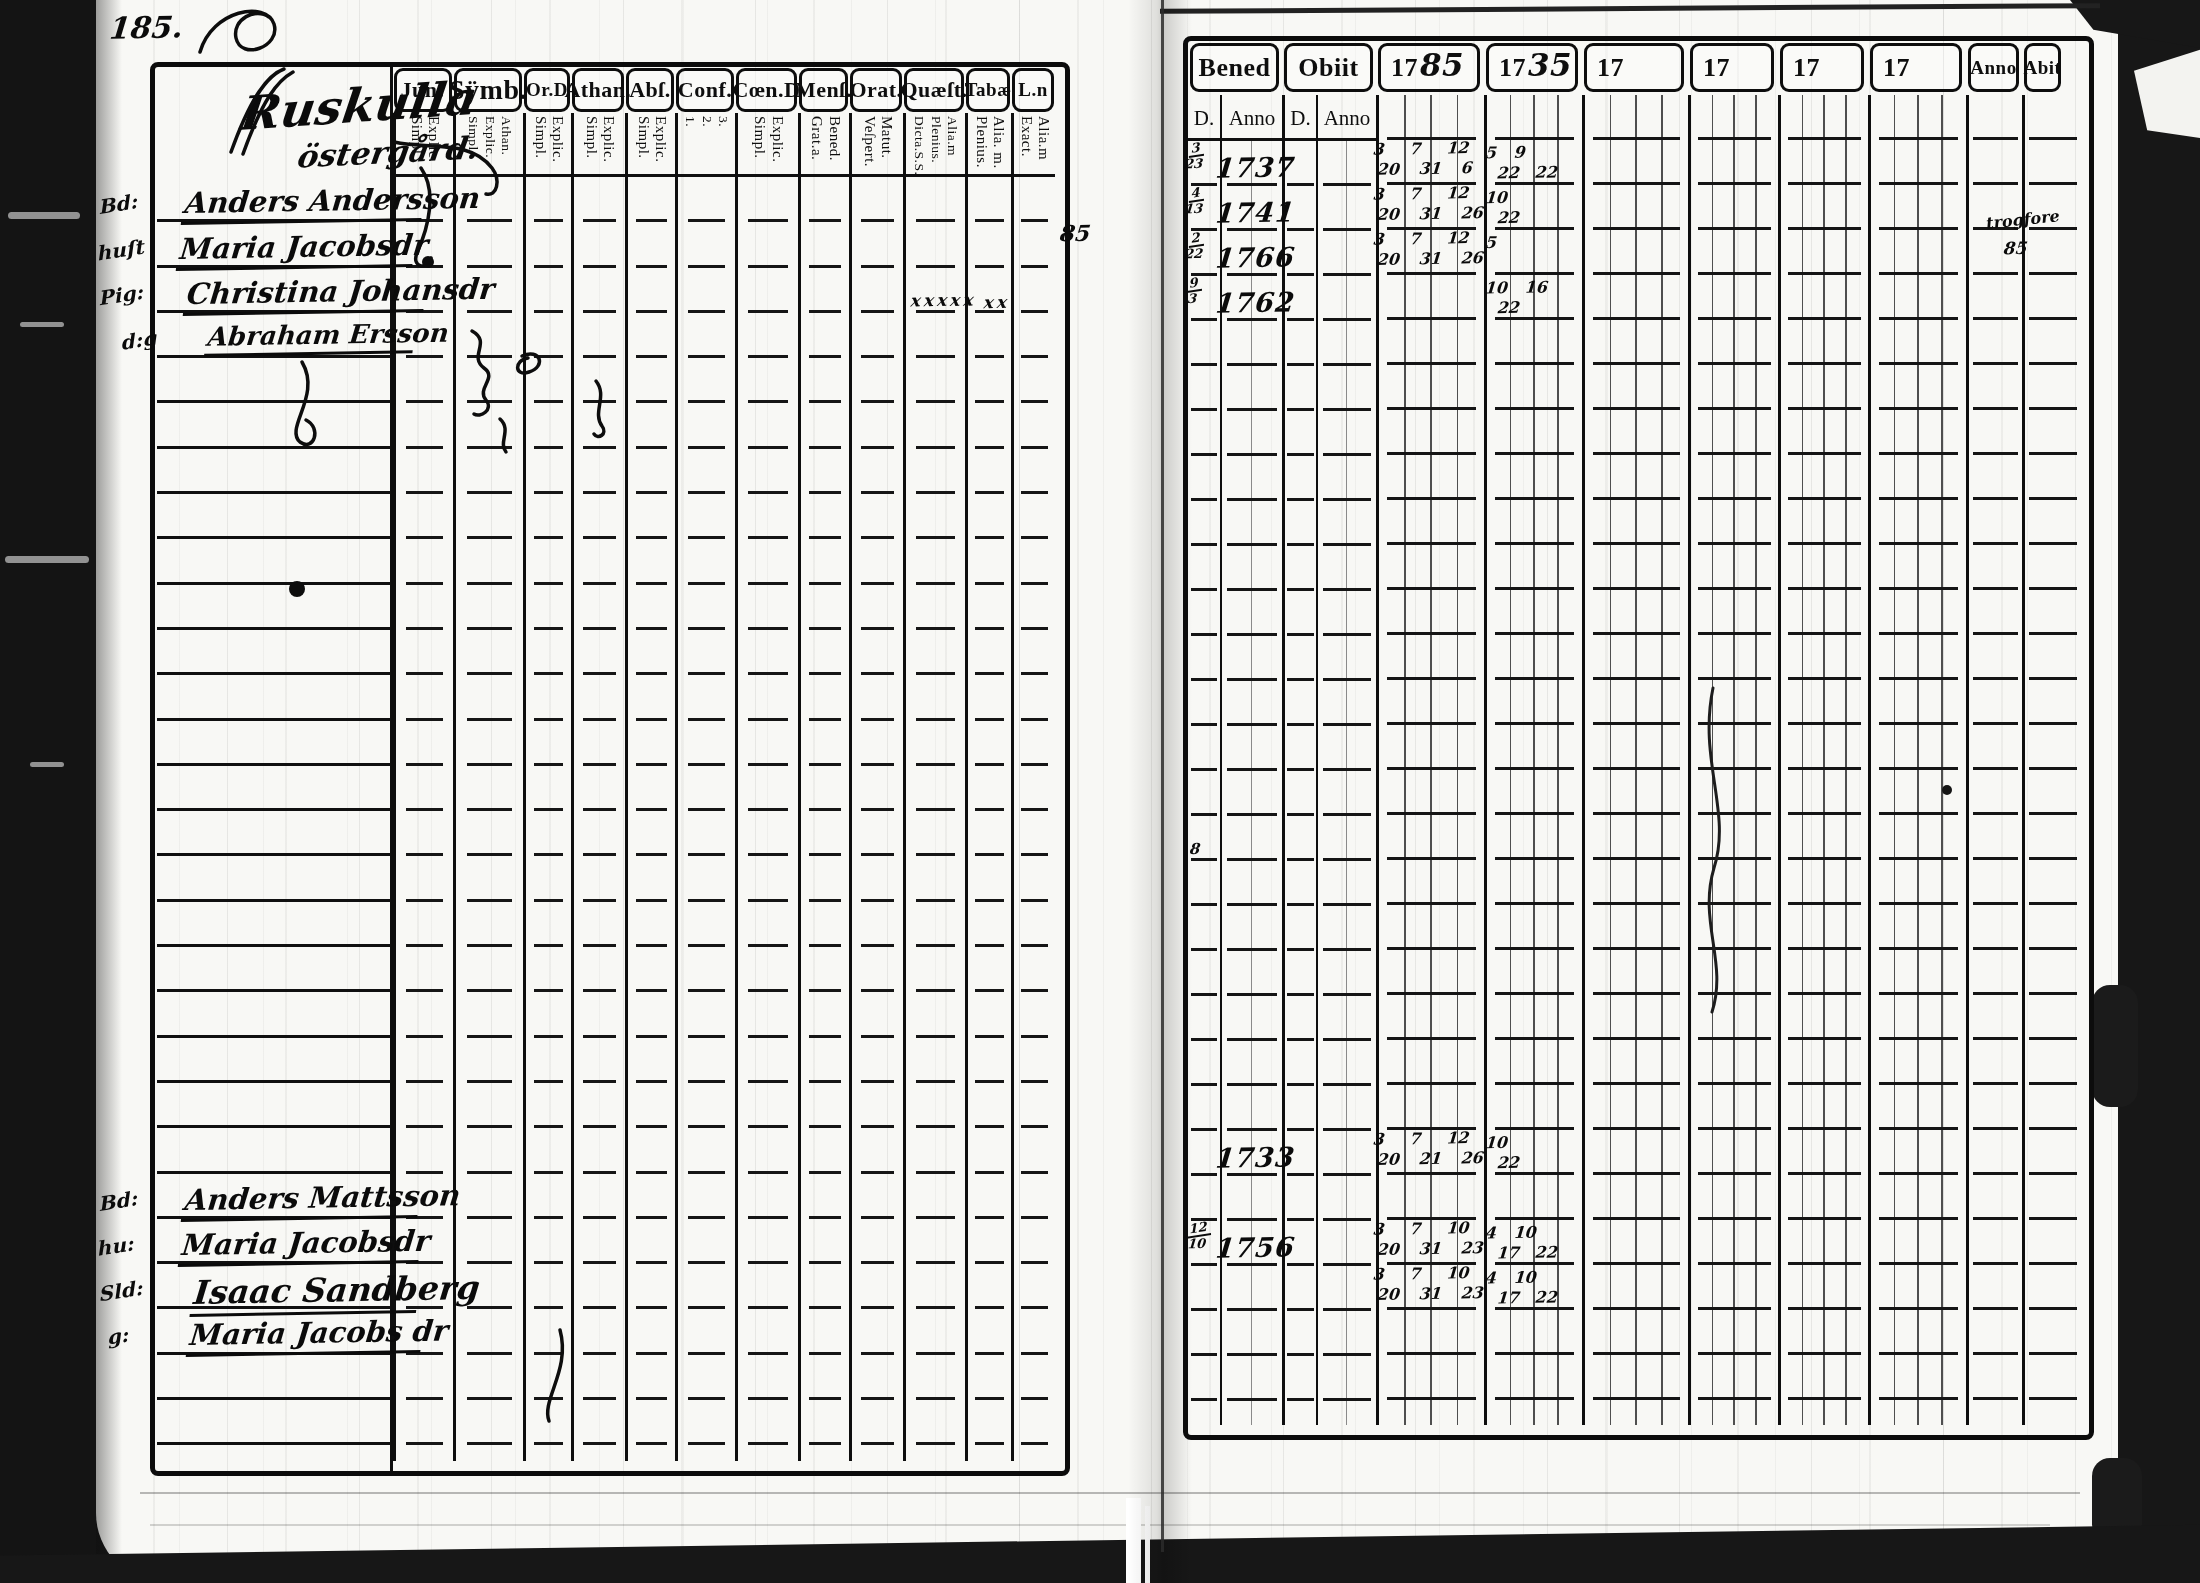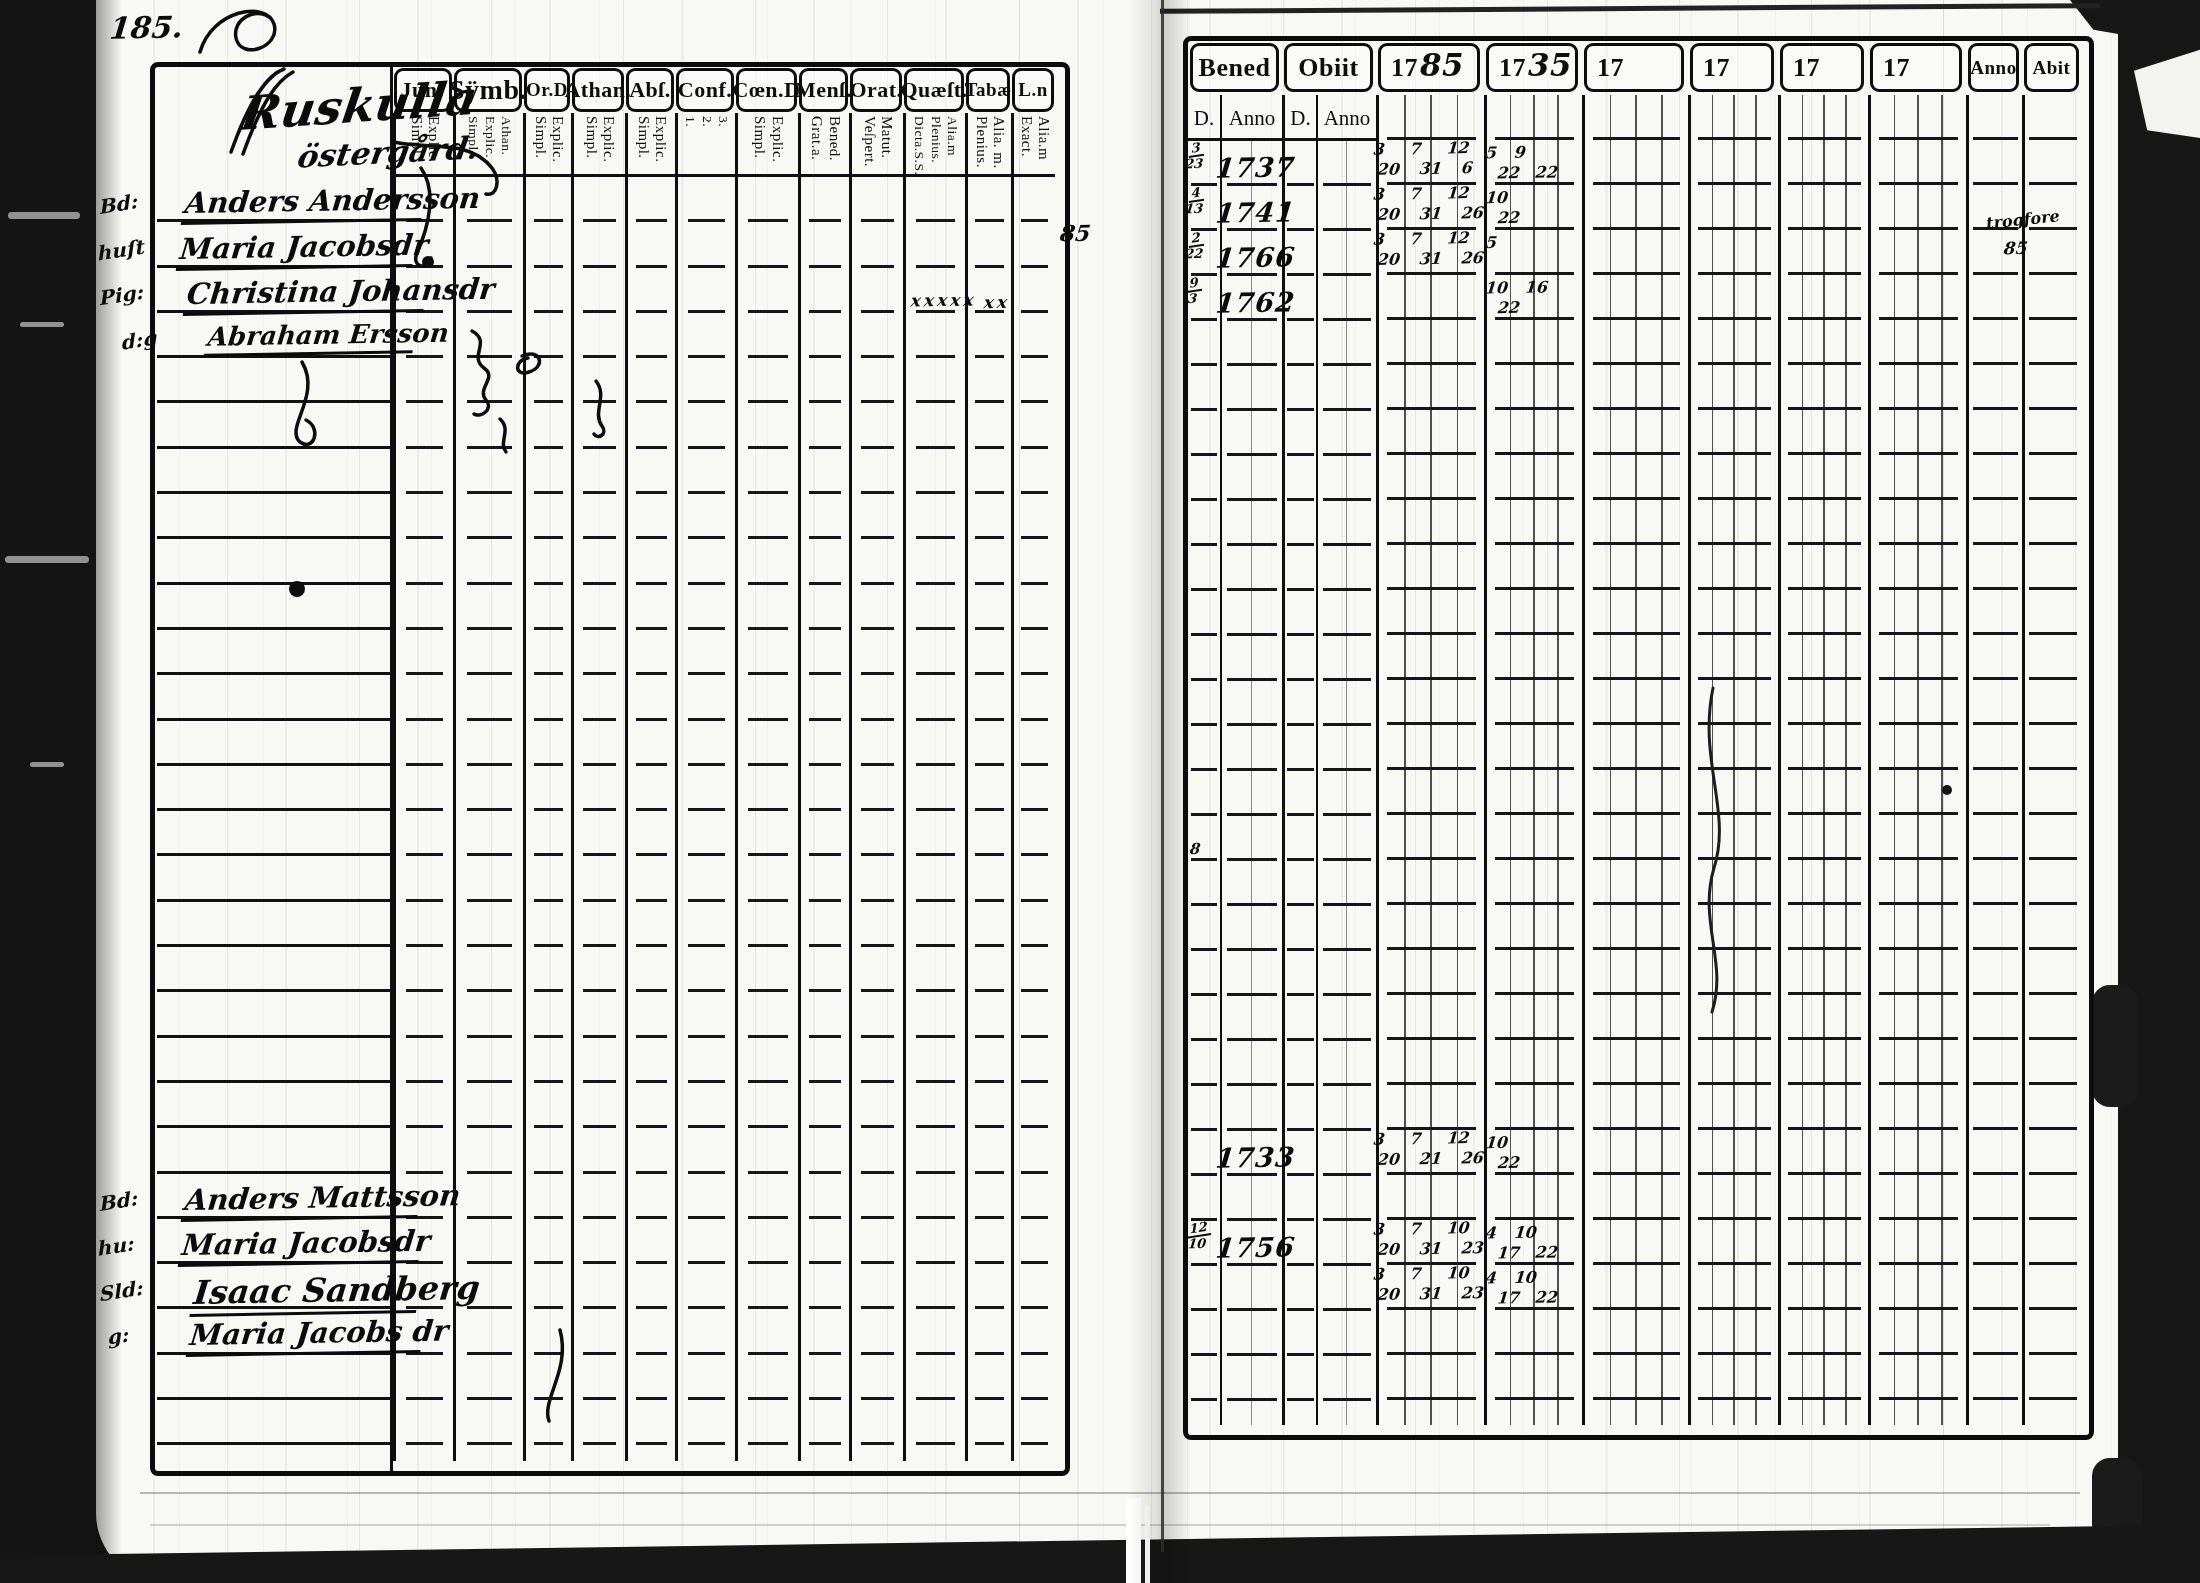--- a/index.html
+++ b/index.html
@@ -266,21 +266,21 @@
       </div>
       <div class="hboxcell" style="left: 682px; top: 2px; width: 92px; height: 49px;">
         <div class="hbox" style="justify-content: flex-start; padding-left: 10px; font-size: 26px; gap: 2px;">
           <span>17</span>
           <span style="font-family: &quot;DejaVu Serif&quot;, serif; font-style: italic; font-size: 31px; margin-top: -6px;"></span>
         </div>
       </div>
       <div class="hboxcell" style="left: 780px; top: 2px; width: 51px; height: 49px;">
         <div class="hbox" style="font-size: 19px;">Anno</div>
       </div>
-      <div class="hboxcell" style="left: 836px; top: 2px; width: 55px; height: 49px;">
+      <div class="hboxcell" style="left: 836px; top: 2px; width: 37px; height: 49px;">
         <div class="hbox" style="font-size: 19px;">Abit</div>
       </div>
       <div class="subcell" style="left: 0px; top: 54px; width: 32px; height: 46px; align-items: center;">
         <span style="font-size: 21px;">D.</span>
       </div>
       <div class="subcell" style="left: 32px; top: 54px; width: 62px; height: 46px; border-left: 2px solid rgb(14, 14, 14); align-items: center;">
         <span style="font-size: 21px;">Anno</span>
       </div>
       <div class="subcell" style="left: 94px; top: 54px; width: 34px; height: 46px; border-left: 3px solid rgb(14, 14, 14); align-items: center;">
         <span style="font-size: 21px;">D.</span>

